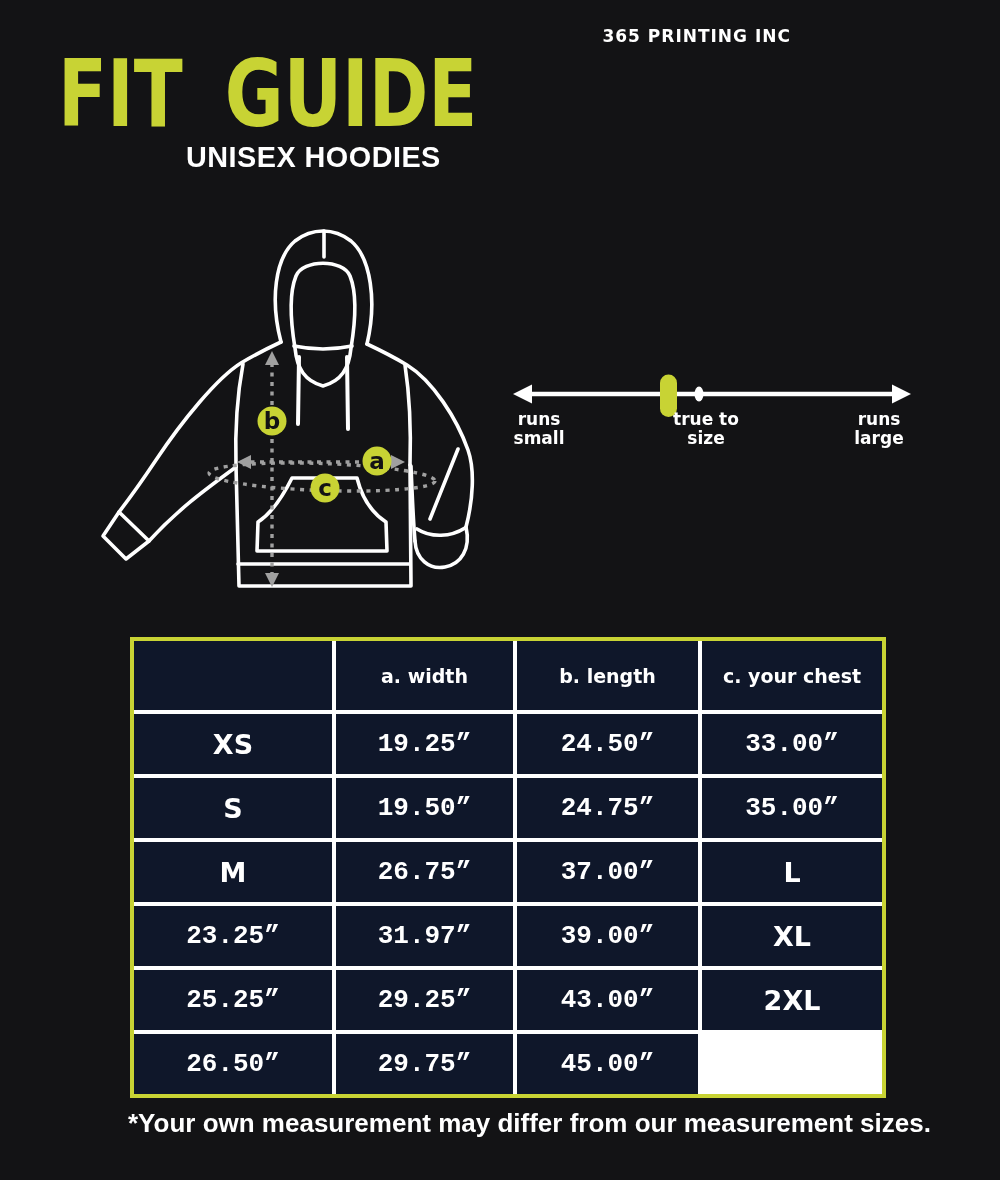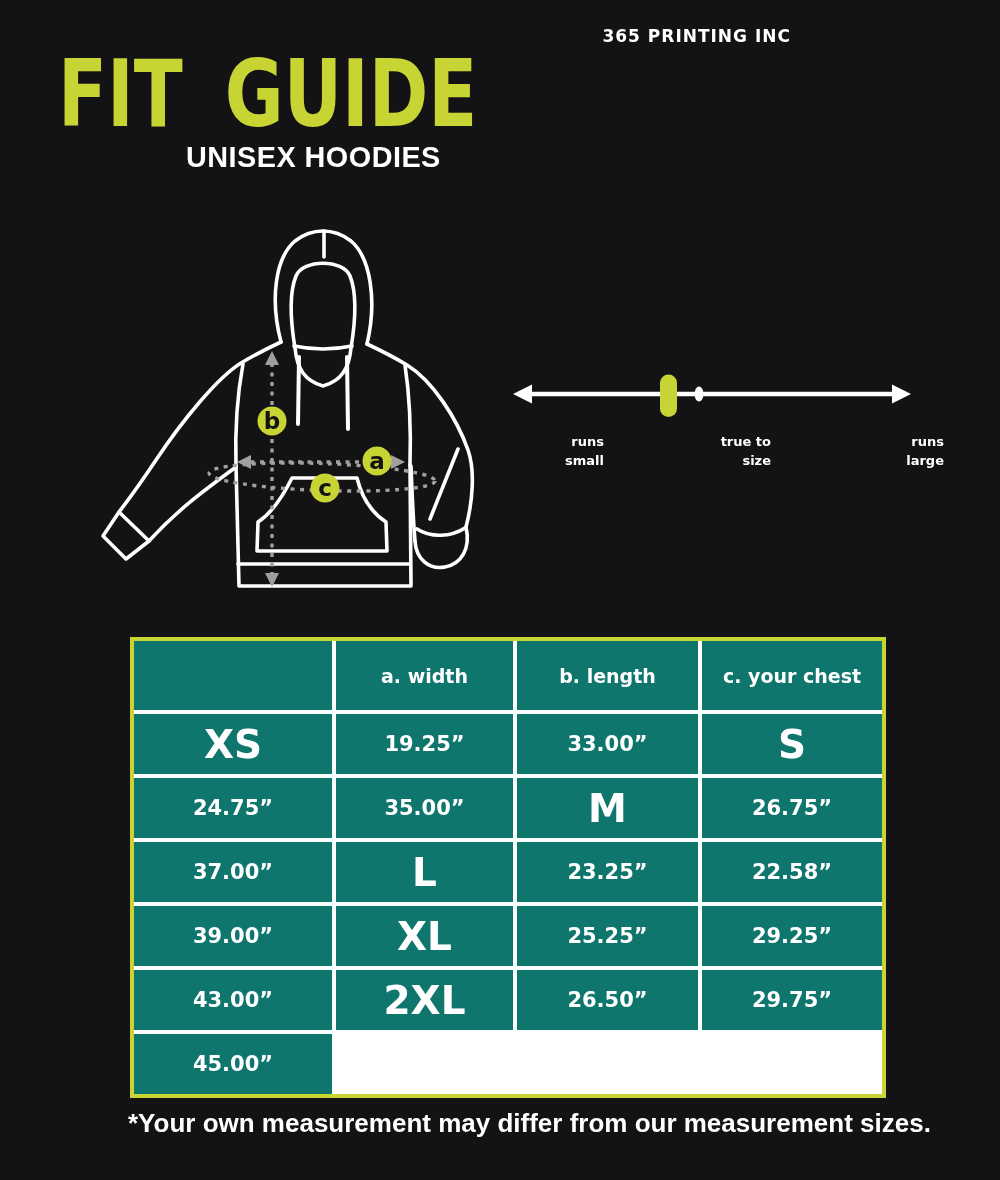--- a/index.html
+++ b/index.html
@@ -43,44 +43,44 @@
   .marker text {
     fill:#131315; font-size:23px; font-weight:bold; text-anchor:middle;
     font-family:"DejaVu Sans", sans-serif;
   }
   .scale-line { stroke:#fff; stroke-width:4.5; }
   .scale-head { fill:#fff; }
   .scale-pill { fill:#c8d334; }
   .scale-dot  { fill:#fff; }
 
   .slider-label {
-    position:absolute; top:432px; width:130px;
-    color:#fff; font-size:13px; font-weight:bold; line-height:19px;
-    text-align:right;
+    position:absolute; top:410px; width:130px;
+    color:#fff; font-size:17px; font-weight:bold; line-height:19px;
+    text-align:center;
   }
   .slider-label.l { left:474px; }
   .slider-label.c { left:641px; }
   .slider-label.r { left:814px; }
 
   .size-table {
     position:absolute; left:130px; top:637px;
     width:756px; height:461px; box-sizing:border-box;
     border:4px solid #c8d334; background:#fff;
     display:grid;
     grid-template-columns:198px 177px 181px 180px;
     grid-template-rows:69px repeat(6, 1fr);
     gap:4px;
   }
   .cell {
-    background:#0f766e; color:#fff; font-weight:bold;
+    background:#0f172a; color:#fff; font-weight:bold;
     display:flex; align-items:center; justify-content:center;
   }
   .header-cell { font-size:19px; }
-  .size-cell   { font-size:39px; }
-  .value-cell  { font-size:21px; }
+  .size-cell   { font-size:27px; }
+  .value-cell  { font-size:26px;font-family:Liberation Mono, monospace; }
 
   .footnote {
     position:absolute; left:128px; top:1108px; width:760px;
     text-align:center; color:#fff; font-weight:bold; font-size:26px;
     font-family:"Liberation Sans", sans-serif;
     white-space:nowrap;
   }
 </style>
 </head>
 <body>
@@ -161,30 +161,32 @@
     <div>large</div>
   </div>
 
   <div class="size-table">
     <div class="cell header-cell"></div>
     <div class="cell header-cell">a. width</div>
     <div class="cell header-cell">b. length</div>
     <div class="cell header-cell">c. your chest</div>
   <div class="cell size-cell">XS</div>
       <div class="cell value-cell">19.25”</div>
+      <div class="cell value-cell">24.50”</div>
       <div class="cell value-cell">33.00”</div>
       <div class="cell size-cell">S</div>
+      <div class="cell value-cell">19.50”</div>
       <div class="cell value-cell">24.75”</div>
       <div class="cell value-cell">35.00”</div>
       <div class="cell size-cell">M</div>
       <div class="cell value-cell">26.75”</div>
       <div class="cell value-cell">37.00”</div>
       <div class="cell size-cell">L</div>
       <div class="cell value-cell">23.25”</div>
-      <div class="cell value-cell">22.58”</div>
+      <div class="cell value-cell">31.97”</div>
       <div class="cell value-cell">39.00”</div>
       <div class="cell size-cell">XL</div>
       <div class="cell value-cell">25.25”</div>
       <div class="cell value-cell">29.25”</div>
       <div class="cell value-cell">43.00”</div>
       <div class="cell size-cell">2XL</div>
       <div class="cell value-cell">26.50”</div>
       <div class="cell value-cell">29.75”</div>
       <div class="cell value-cell">45.00”</div>
     </div>

